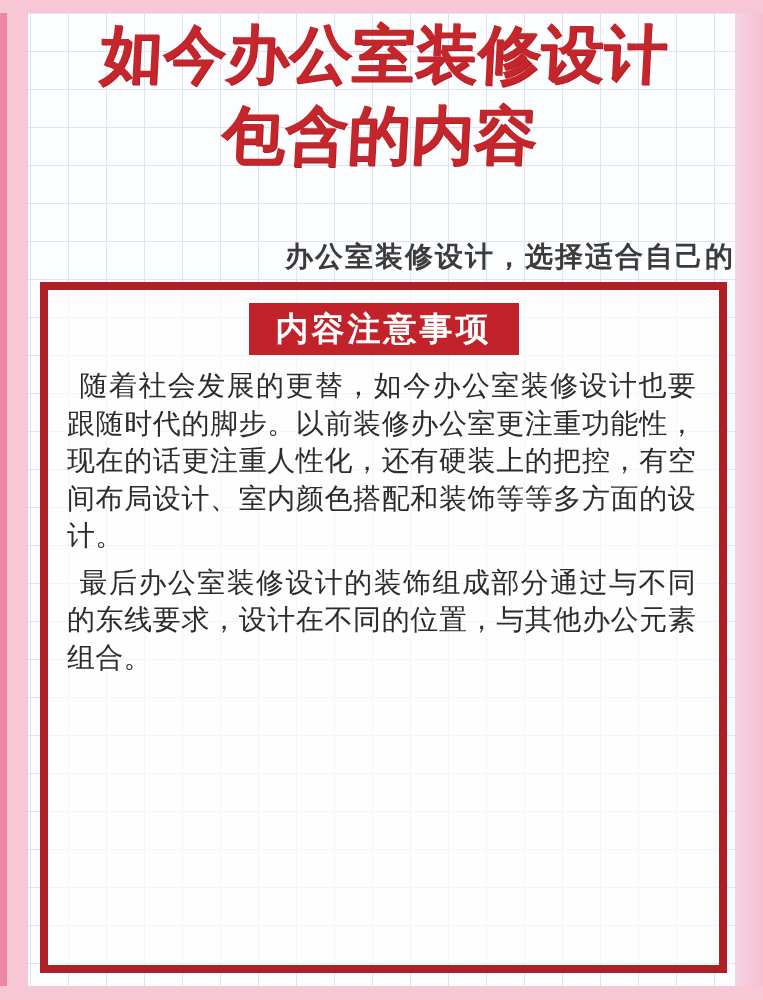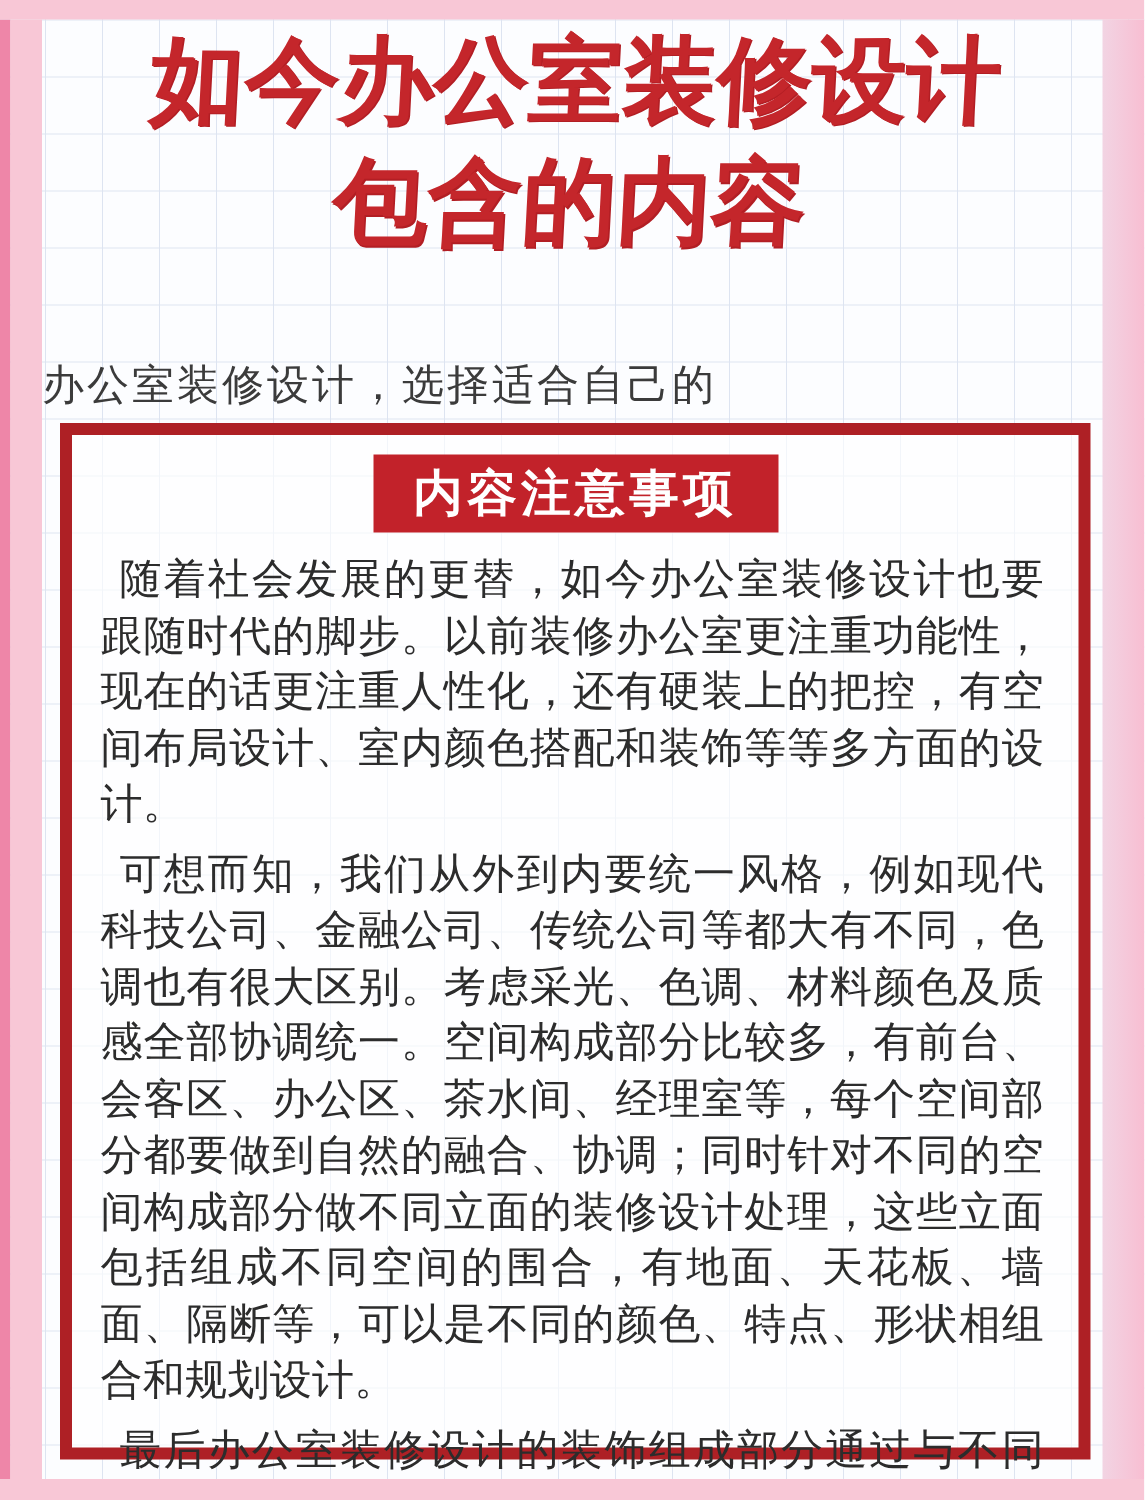--- a/index.html
+++ b/index.html
@@ -28,22 +28,22 @@
   .title {
     position: absolute; top: 14px; left: 28px; right: 28px;
     text-align: center; color: #c4262b;
     font-weight: 900; font-size: 63px; line-height: 81px;
     transform: skewX(-3deg);
     text-shadow: 1px 1px 0 #b21e24;
     z-index: 2;
   }
   .subtitle {
     position: absolute; top: 238px; left: 28px; right: 28px;
-    text-align: left; color: #3b3b3b;
-    font-size: 28px; font-weight: 400; letter-spacing: 2px;
+    text-align: right; color: #3b3b3b;
+    font-size: 28px; font-weight: 700; letter-spacing: 2px;
     z-index: 2;
   }
   .notice-box {
     position: absolute; left: 40px; top: 282px;
     width: 687px; height: 691px; box-sizing: border-box;
     border: 8px solid #ae2025;
     background: rgba(255,255,255,0.62);
     z-index: 3;
   }
   .badge {
@@ -80,18 +80,17 @@
     <div>如今办公室装修设计</div>
     <div>包含的内容</div>
   </div>
 
   <div class="subtitle">办公室装修设计，选择适合自己的</div>
 
   <div class="notice-box">
     <div class="badge">内容注意事项</div>
     <div class="body-text">
       <p>随着社会发展的更替，如今办公室装修设计也要跟随时代的脚步。以前装修办公室更注重功能性，现在的话更注重人性化，还有硬装上的把控，有空间布局设计、室内颜色搭配和装饰等等多方面的设计。</p>
-      <p>可想而知，我们从外到内要统一风格，例如现代科技公司、金融公司、传统公司等都大有不同，色调也有很大区别。考虑采光、色调、材料颜色及质感全部协调统一。空间构成部分比较多，有前台、会客区、办公区、茶水间、经理室等，每个空间部分都要做到自然的融合、协调；同时针对不同的空间构成部分做不同立面的装修设计处理，这些立面包括组成不同空间的围合，有地面、天花板、墙面、隔断等，可以是不同的颜色、特点、形状相组合和规划设计。</p>
       <p>最后办公室装修设计的装饰组成部分通过与不同的东线要求，设计在不同的位置，与其他办公元素组合。</p>
     </div>
   </div>
 
 </div>
 
 </body></html>

